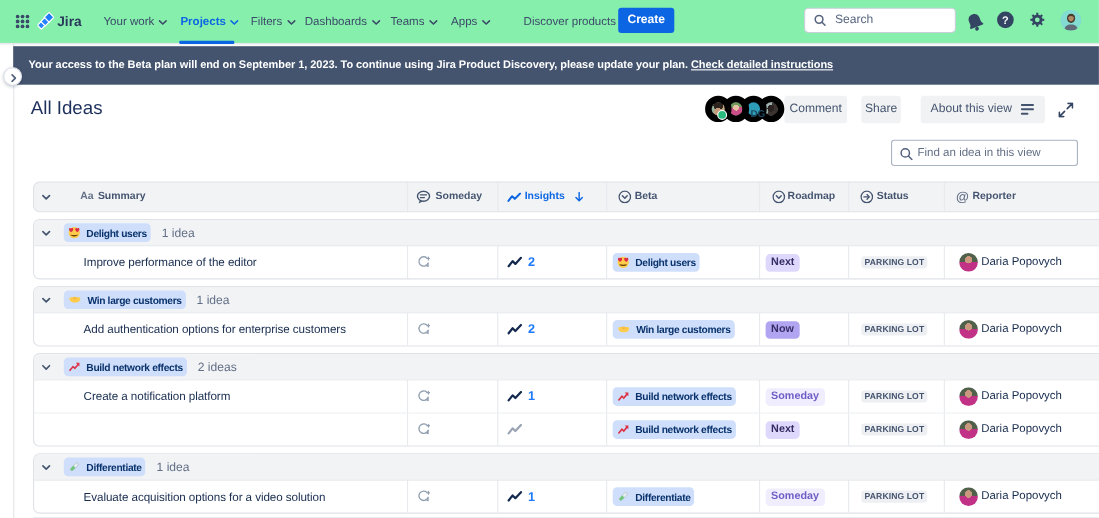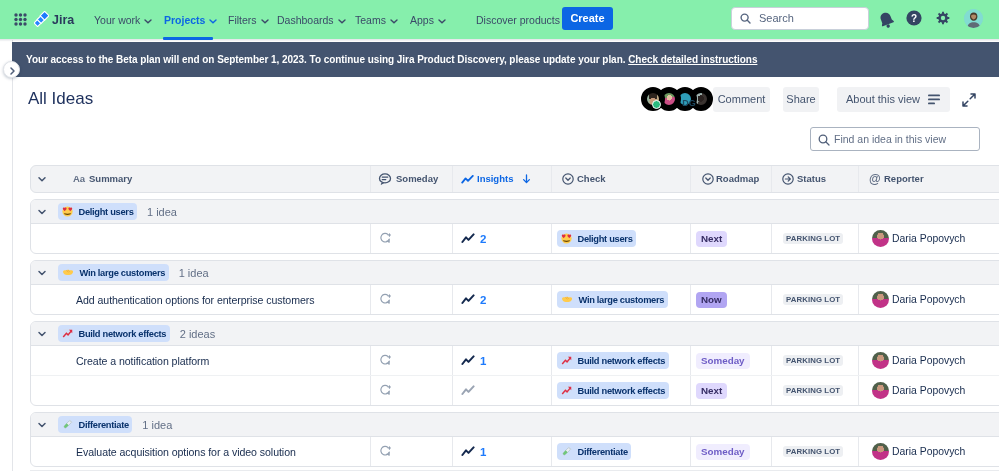--- a/index.html
+++ b/index.html
@@ -219,21 +219,21 @@
         <path d="M1.2 7.6 L4.6 3.4 L7 5.8 L11.8 0.9" stroke="#0C66E4" stroke-width="1.8" fill="none" stroke-linecap="round" stroke-linejoin="round"></path>
       </svg>
   <div class="hlabel" style="left:446px;color:#0C66E4">Insights</div>
   <svg class="abs" style="left:491px;top:8px" width="9" height="10" viewBox="0 0 9 10">
         <path d="M4.5 1 V8.2 M1.6 5.6 L4.5 8.6 L7.4 5.6" stroke="#0C66E4" stroke-width="1.3" fill="none" stroke-linecap="round" stroke-linejoin="round"></path>
       </svg>
   <svg class="abs" style="left:531px;top:7px" width="12" height="12" viewBox="0 0 12 12">
         <circle cx="6" cy="6" r="5.2" stroke="#44546F" stroke-width="1.2" fill="none"></circle>
         <path d="M3.8 5 L6 7.2 L8.2 5" stroke="#44546F" stroke-width="1.3" fill="none" stroke-linecap="round" stroke-linejoin="round"></path>
       </svg>
-  <div class="hlabel" style="left:546px">Check</div>
+  <div class="hlabel" style="left:546px">Beta</div>
   <svg class="abs" style="left:671px;top:7px" width="12" height="12" viewBox="0 0 12 12">
         <circle cx="6" cy="6" r="5.2" stroke="#44546F" stroke-width="1.2" fill="none"></circle>
         <path d="M3.8 5 L6 7.2 L8.2 5" stroke="#44546F" stroke-width="1.3" fill="none" stroke-linecap="round" stroke-linejoin="round"></path>
       </svg>
   <div class="hlabel" style="left:685px">Roadmap</div>
   <svg class="abs" style="left:751px;top:7px" width="12" height="12" viewBox="0 0 12 12">
         <circle cx="6" cy="6" r="5.2" stroke="#44546F" stroke-width="1.2" fill="none"></circle>
         <path d="M3.4 6 H8 M6.2 3.9 L8.3 6 L6.2 8.1" stroke="#44546F" stroke-width="1.2" fill="none" stroke-linecap="round" stroke-linejoin="round"></path>
       </svg>
   <div class="hlabel" style="left:766px">Status</div>
@@ -256,20 +256,21 @@
             <svg width="11" height="11" viewBox="0 0 20 20">
               <circle cx="10" cy="10" r="9.3" fill="#FFCC4D"></circle>
               <path d="M10 16.2 c-3.6 0-5.8-1.3-6.1-2.2-.15-.45.25-.85.7-.72 1.5.42 3.4.62 5.4.62 s3.9-.2 5.4-.62 c.45-.13.85.27.7.72-.3.9-2.5 2.2-6.1 2.2z" fill="#664500"></path>
               <path d="M4.9 9.4 C2.7 7.5 1.4 6.2 1.4 4.7 C1.4 3.4 2.4 2.5 3.5 2.5 C4.1 2.5 4.7 2.9 4.9 3.4 C5.1 2.9 5.7 2.5 6.3 2.5 C7.4 2.5 8.4 3.4 8.4 4.7 C8.4 6.2 7.1 7.5 4.9 9.4 Z" fill="#DD2E44"></path>
               <path d="M15.1 9.4 C12.9 7.5 11.6 6.2 11.6 4.7 C11.6 3.4 12.6 2.5 13.7 2.5 C14.3 2.5 14.9 2.9 15.1 3.4 C15.3 2.9 15.9 2.5 16.5 2.5 C17.6 2.5 18.6 3.4 18.6 4.7 C18.6 6.2 17.3 7.5 15.1 9.4 Z" fill="#DD2E44"></path>
             </svg>
           </span>Delight users</div>
     <div class="nideas">1 idea</div>
   </div>
   <div class="idearow last">
+    <div class="summary">Improve performance of the editor</div>
     <svg class="cmt" width="12" height="12" viewBox="0 0 14 14">
           <path d="M10.6 3 A5 5 0 1 0 11.9 8.3" fill="none" stroke="#94A1B2" stroke-width="1.4" stroke-linecap="round"></path>
           <path d="M12.2 2 V5 M10.7 3.5 H13.7" stroke="#94A1B2" stroke-width="1.3" stroke-linecap="round"></path>
           <path d="M11.9 8.8 L11.9 11.9 L9.4 10.6" fill="none" stroke="#94A1B2" stroke-width="1.3" stroke-linecap="round" stroke-linejoin="round"></path>
         </svg>
     <div class="ins">
           <svg width="14" height="11" viewBox="0 0 14 11">
             <path d="M1.4 9 L5 4.4 L7.5 6.9 L12.6 1.4" stroke="#14294E" stroke-width="2" fill="none" stroke-linecap="round" stroke-linejoin="round"></path>
           </svg>
           <span class="n">2</span>

